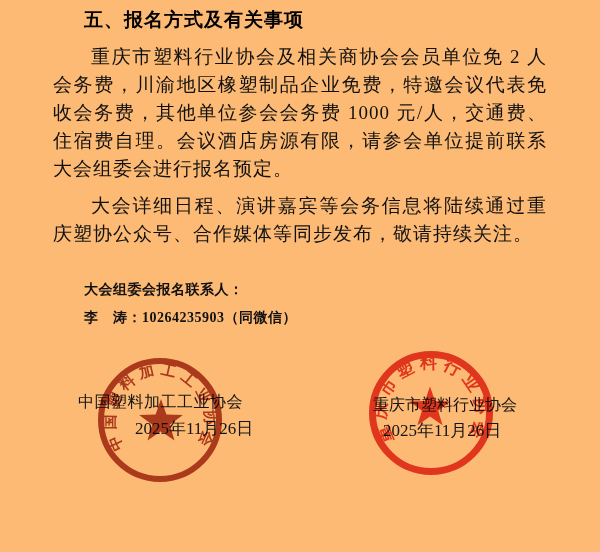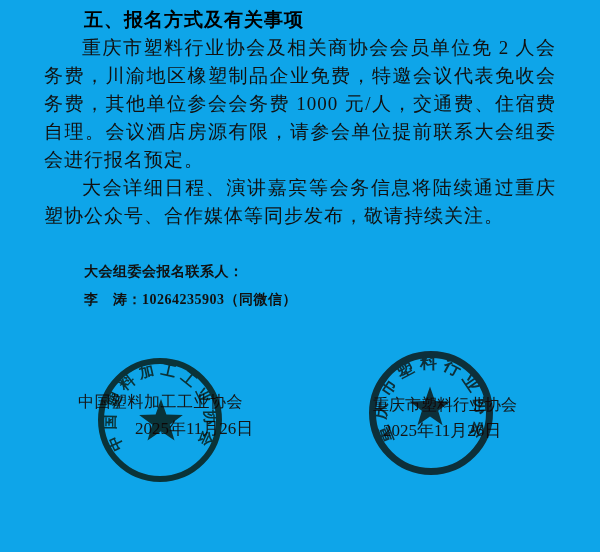--- a/index.html
+++ b/index.html
@@ -4,39 +4,39 @@
 <style>
   html, body { margin: 0; padding: 0; }
   body {
     width: 600px; height: 552px;
     background: #f4f4f4;
     font-family: "Liberation Serif", serif;
   }
   .page {
     position: relative;
     width: 600px; height: 552px;
-    background: #0ea5e9;
+    background: #fdba74;
     overflow: hidden;
     color: #1a1a1a;
   }
   .content {
     position: absolute;
     left: 44px; right: 44px; top: 6px;
   }
   .section-heading {
     margin: 0 0 0 40px;
     font-family: "Liberation Sans", sans-serif;
     font-weight: bold;
     font-size: 19px;
     line-height: 28px;
     color: #000;
     letter-spacing: 1px;
   }
   .body-para {
-    margin: 0;
+    margin: 9px;
     font-size: 19px;
     line-height: 28px;
     text-indent: 2em;
     text-align: justify;
     text-justify: inter-character;
     letter-spacing: 1px;
     color: #111;
   }
   .contact-block { margin: 28px 0 0 40px; }
   .contact-line {

